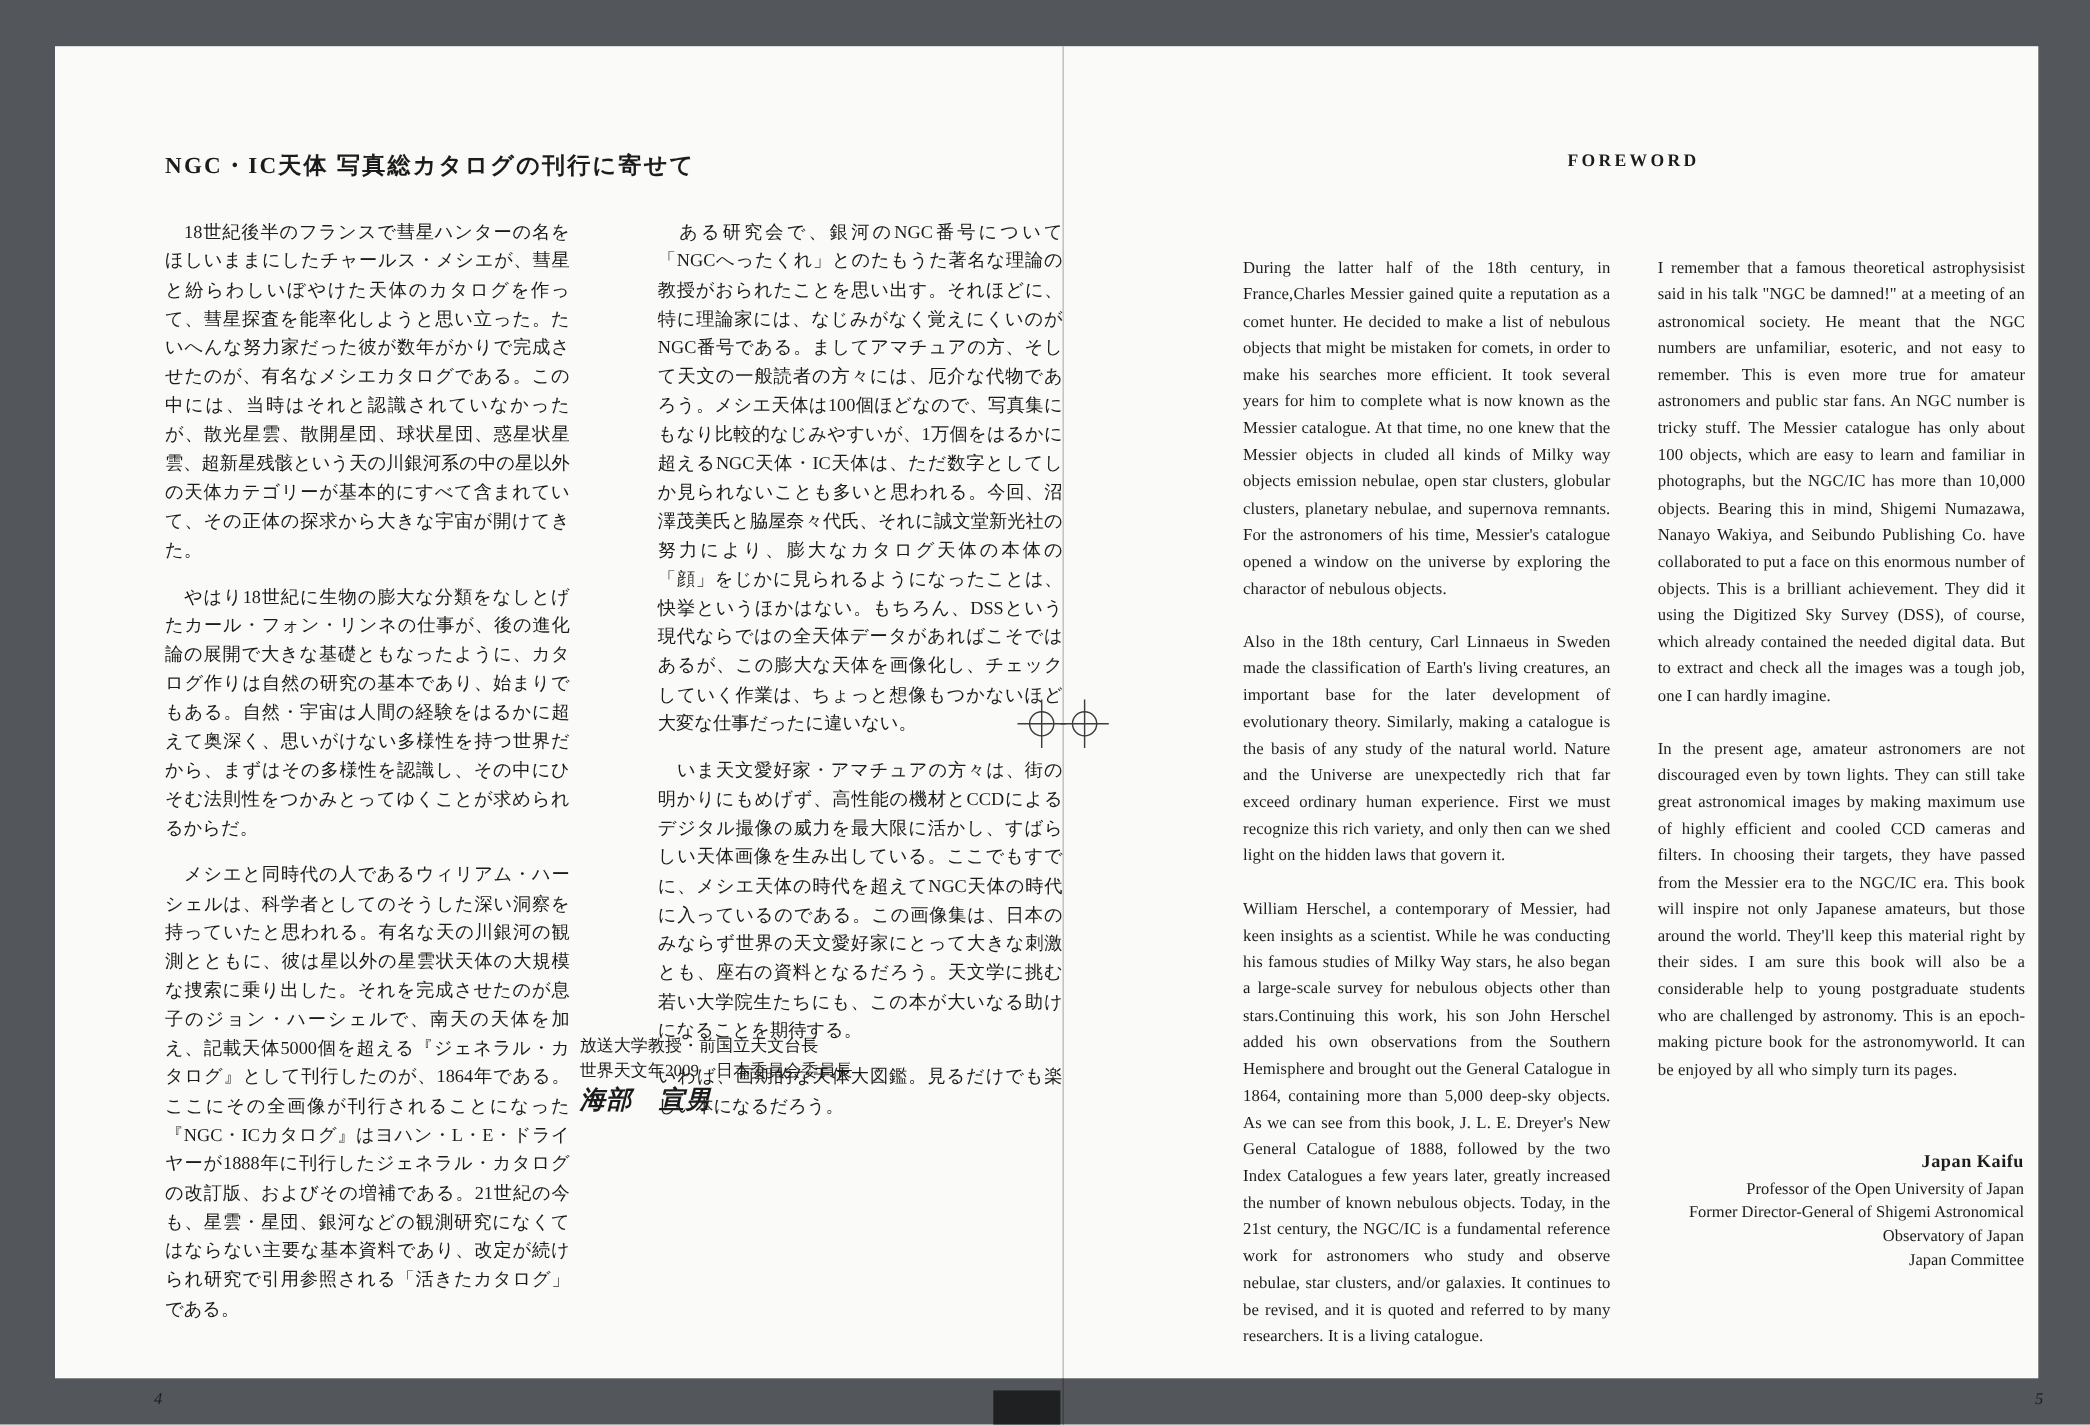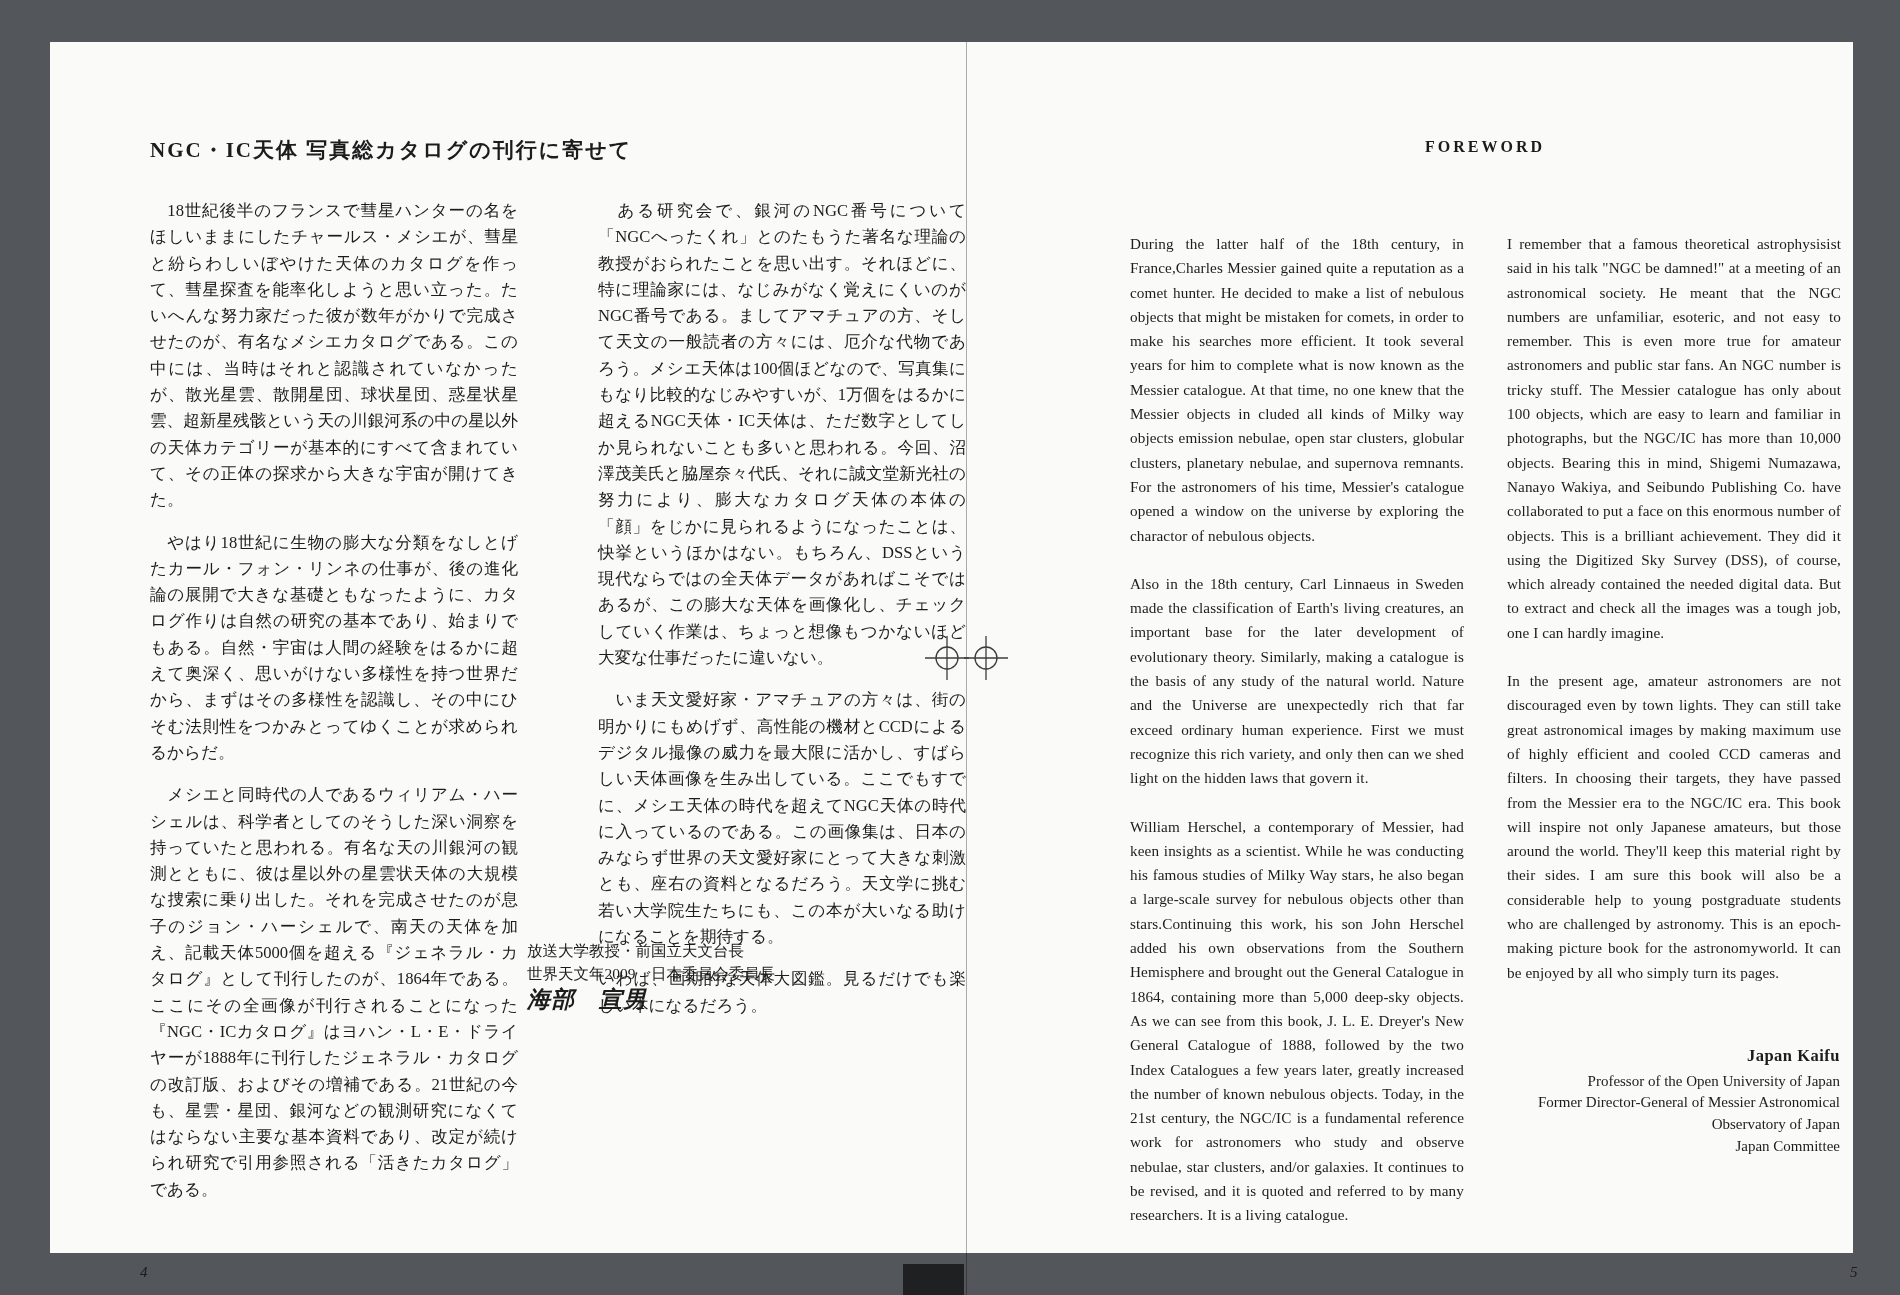--- a/index.html
+++ b/index.html
@@ -129,21 +129,21 @@
 
     <div class="en-col en-col-2">
         <p>I remember that a famous theoretical astrophysisist said in his talk "NGC be damned!" at a meeting of an astronomical society. He meant that the NGC numbers are unfamiliar, esoteric, and not easy to remember. This is even more true for amateur astronomers and public star fans. An NGC number is tricky stuff. The Messier catalogue has only about 100 objects, which are easy to learn and familiar in photographs, but the NGC/IC has more than 10,000 objects. Bearing this in mind, Shigemi Numazawa, Nanayo Wakiya, and Seibundo Publishing Co. have collaborated to put a face on this enormous number of objects. This is a brilliant achievement. They did it using the Digitized Sky Survey (DSS), of course, which already contained the needed digital data. But to extract and check all the images was a tough job, one I can hardly imagine.</p>
         <p>In the present age, amateur astronomers are not discouraged even by town lights. They can still take great astronomical images by making maximum use of highly efficient and cooled CCD cameras and filters. In choosing their targets, they have passed from the Messier era to the NGC/IC era. This book will inspire not only Japanese amateurs, but those around the world. They'll keep this material right by their sides. I am sure this book will also be a considerable help to young postgraduate students who are challenged by astronomy. This is an epoch-making picture book for the astronomyworld. It can be enjoyed by all who simply turn its pages.</p>
       </div>
 
     <div class="en-signature">
       <div class="sig-name">Japan Kaifu</div>
       <div>
           <div>Professor of the Open University of Japan</div>
-          <div>Former Director-General of Messier Astronomical</div>
+          <div>Former Director-General of Shigemi Astronomical</div>
           <div>Observatory of Japan</div>
           <div>Japan Committee</div>
         </div>
     </div>
 
     <div class="page-num page-num-right">5</div>
   </div>
 </div>
 
 <div class="gutter-line"></div>

